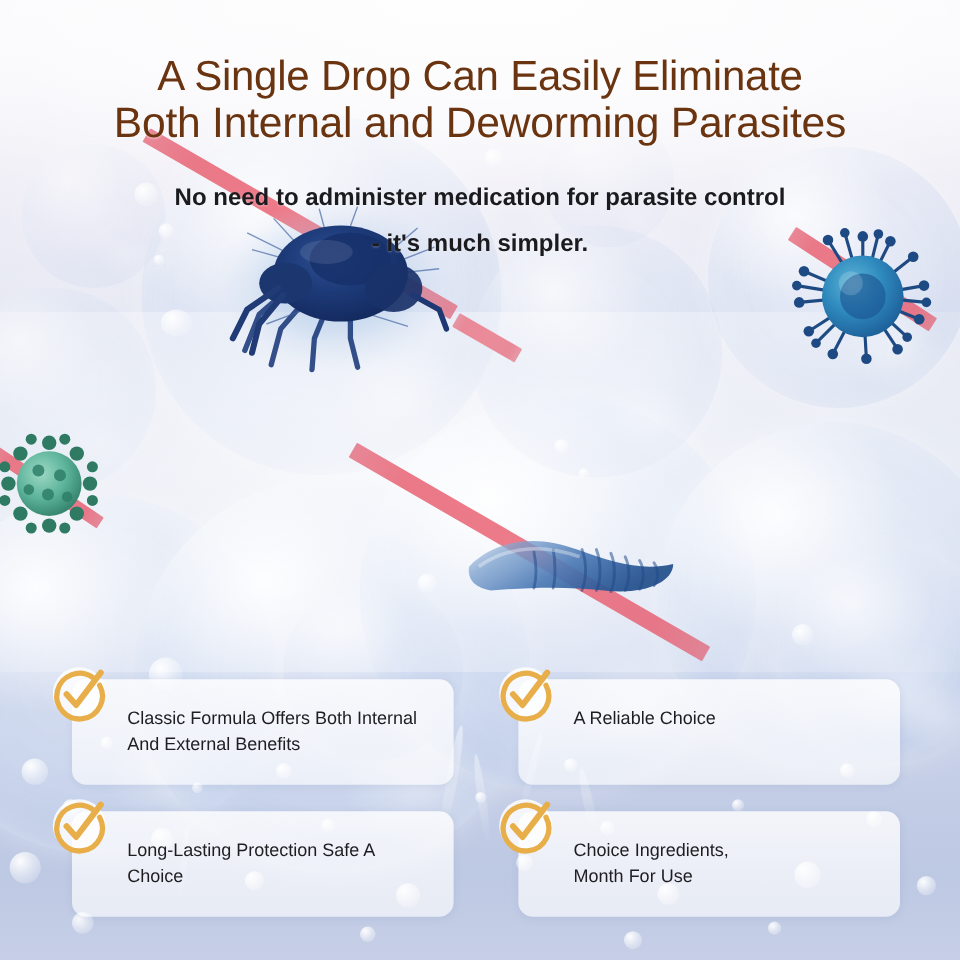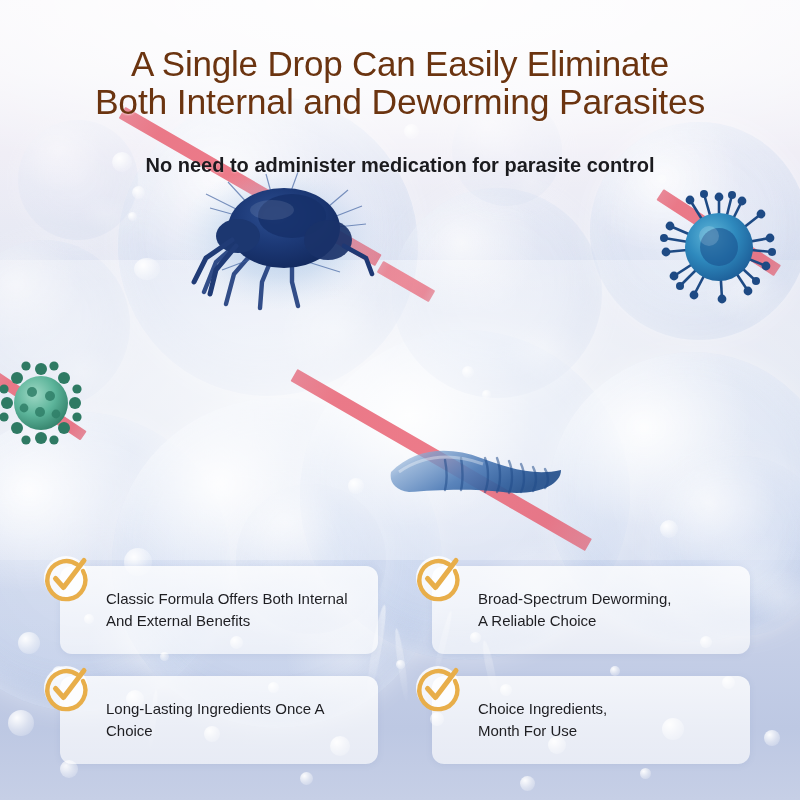--- a/index.html
+++ b/index.html
@@ -415,20 +415,21 @@
     <div class="splash" style="left:150px; top:150px; width:6px;  height:60px; transform:rotate(6deg);  opacity:.35;"></div>
   </div>
 
   <div class="headline">
     <span class="l1">A Single Drop Can Easily Eliminate</span>
     <span class="l2">Both Internal and Deworming Parasites</span>
   </div>
 
   <div class="subhead">
     <span>No need to administer medication for parasite control</span>
+    <span>- it's much simpler.</span>
   </div>
 
   <div class="features">
 
     <div class="frow">
 
       <div class="feature left">
         <div class="check">
           <svg viewBox="0 0 48 48">
             <circle cx="24" cy="24" r="22" fill="#ffffff" opacity=".82"></circle>
@@ -444,39 +445,38 @@
 
       <div class="feature right">
         <div class="check">
           <svg viewBox="0 0 48 48">
             <circle cx="24" cy="24" r="22" fill="#ffffff" opacity=".82"></circle>
             <path d="M41,17 A19,19 0 1 1 35,10.4" fill="none" stroke="#E8AE4A" stroke-width="4.4" stroke-linecap="round"></path>
             <path d="M13.5,24.5 L21.5,33.5 L42,6.5" fill="none" stroke="#E8AE4A" stroke-width="5" stroke-linecap="round" stroke-linejoin="round"></path>
           </svg>
         </div>
         <div class="ftext">
-          <span>Broad-Spectrum Deworming,</span>
           <span>A Reliable Choice</span>
         </div>
       </div>
 
     </div>
 
     <div class="frow">
 
       <div class="feature left">
         <div class="check">
           <svg viewBox="0 0 48 48">
             <circle cx="24" cy="24" r="22" fill="#ffffff" opacity=".82"></circle>
             <path d="M41,17 A19,19 0 1 1 35,10.4" fill="none" stroke="#E8AE4A" stroke-width="4.4" stroke-linecap="round"></path>
             <path d="M13.5,24.5 L21.5,33.5 L42,6.5" fill="none" stroke="#E8AE4A" stroke-width="5" stroke-linecap="round" stroke-linejoin="round"></path>
           </svg>
         </div>
         <div class="ftext">
-          <span>Long-Lasting Ingredients Once A</span>
+          <span>Long-Lasting Protection Safe A</span>
           <span>Choice</span>
         </div>
       </div>
 
       <div class="feature right">
         <div class="check">
           <svg viewBox="0 0 48 48">
             <circle cx="24" cy="24" r="22" fill="#ffffff" opacity=".82"></circle>
             <path d="M41,17 A19,19 0 1 1 35,10.4" fill="none" stroke="#E8AE4A" stroke-width="4.4" stroke-linecap="round"></path>
             <path d="M13.5,24.5 L21.5,33.5 L42,6.5" fill="none" stroke="#E8AE4A" stroke-width="5" stroke-linecap="round" stroke-linejoin="round"></path>

